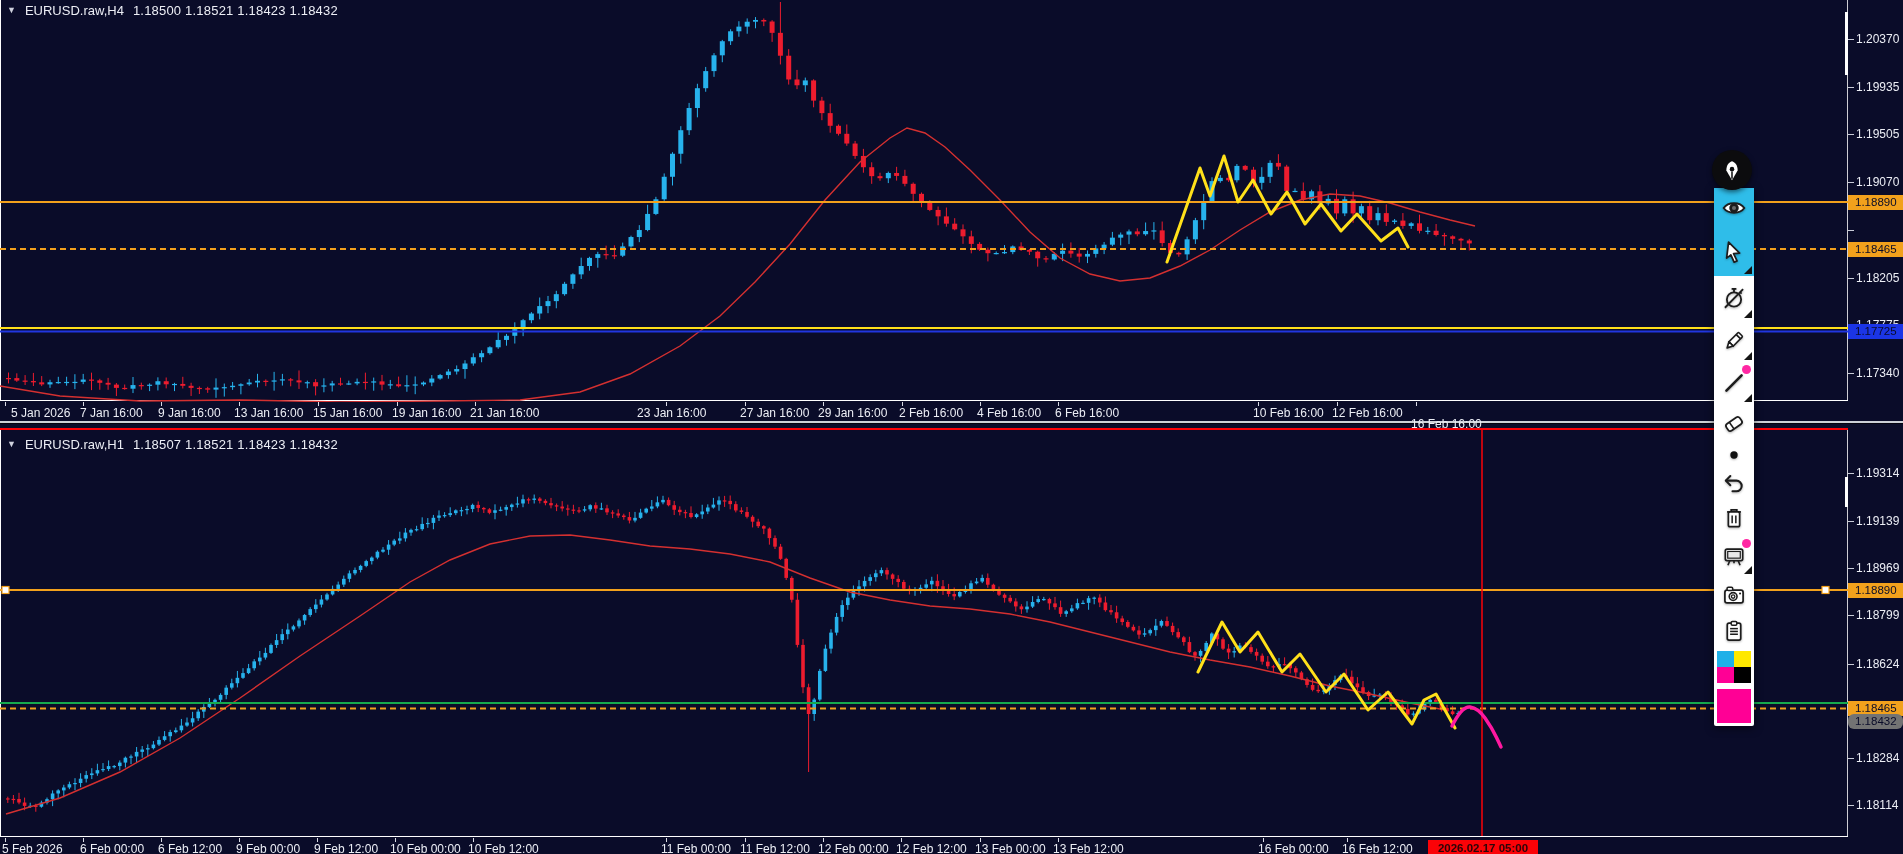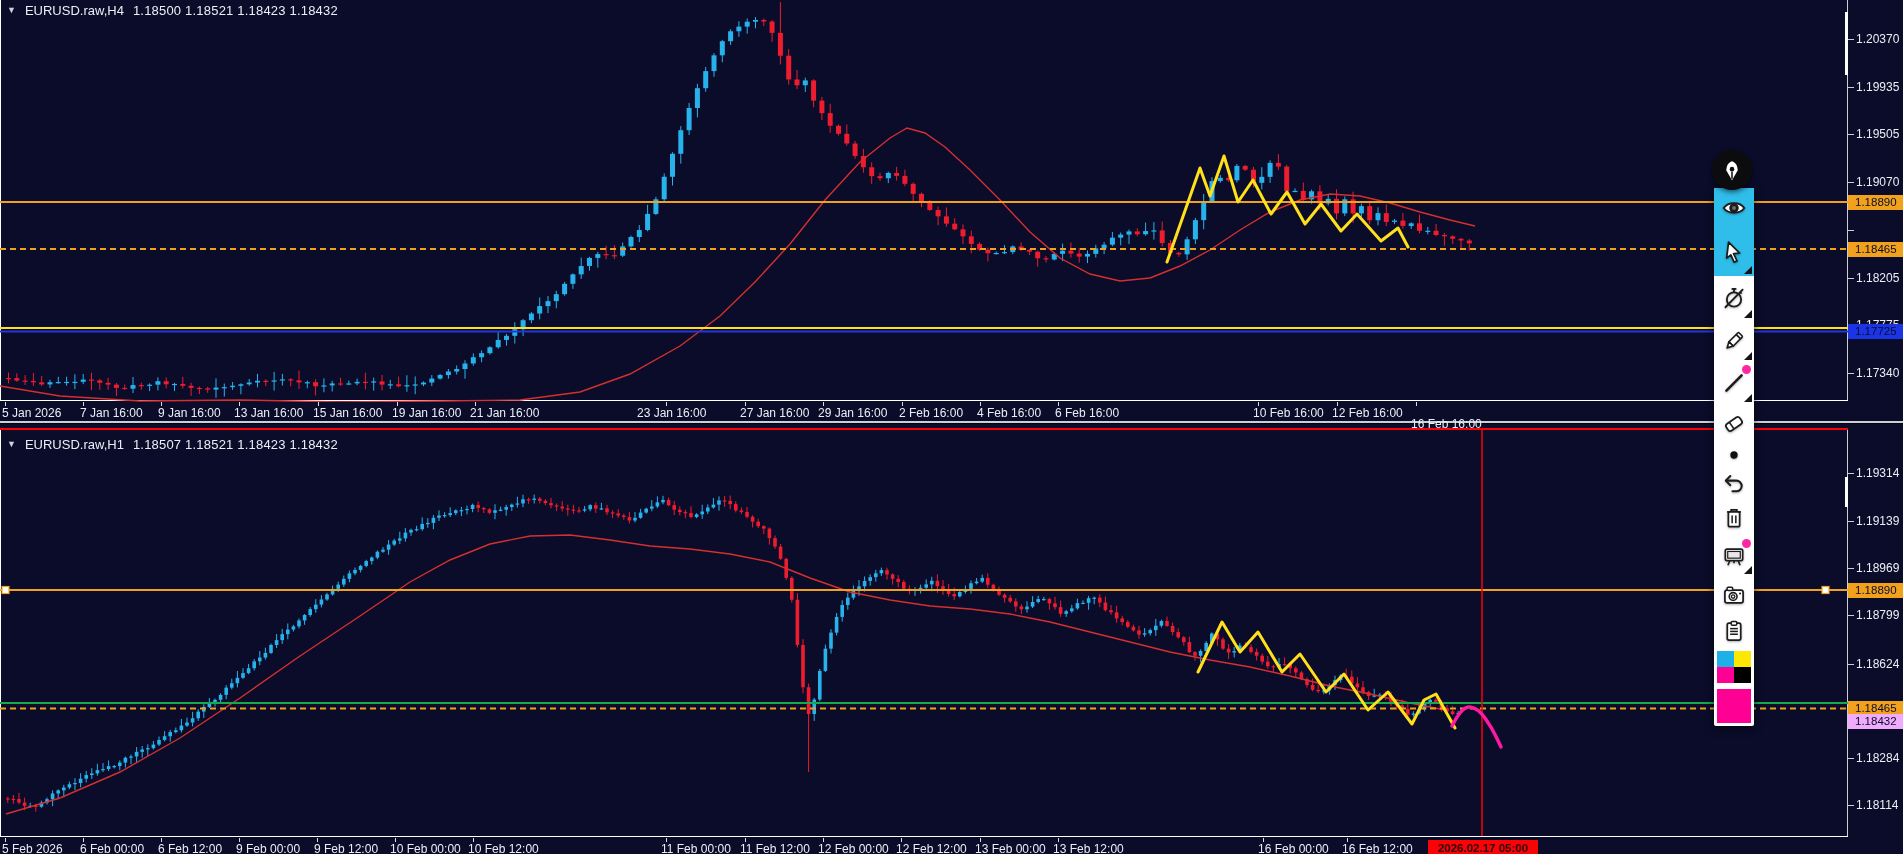--- a/index.html
+++ b/index.html
@@ -407,21 +407,21 @@
       </g>
       <polyline points="0,386 60,396 140,401 240,400 340,402 440,401 520,400 580,392 630,374 680,346 720,316 755,282 790,244 825,200 860,162 890,138 907,128 925,133 945,147 970,170 1000,200 1030,232 1060,258 1090,274 1120,281 1150,278 1180,266 1210,250 1240,230 1270,212 1300,200 1330,194 1360,196 1390,203 1420,212 1450,220 1475,226" fill="none" stroke="#d43030" stroke-width="1.4"></polyline>
       <line x1="0" y1="202" x2="1848" y2="202" stroke="#f2a11c" stroke-width="2"></line>
       <line x1="0" y1="249" x2="1848" y2="249" stroke="#f2a11c" stroke-width="2" stroke-dasharray="6 4"></line>
       <line x1="0" y1="328" x2="1848" y2="328" stroke="#ffe01a" stroke-width="2"></line>
       <line x1="0" y1="331.5" x2="1848" y2="331.5" stroke="#2136e0" stroke-width="2"></line>
       <polyline points="1167,262 1200,168 1210,196 1224,156 1238,202 1253,180 1271,214 1287,192 1305,224 1321,204 1341,231 1357,214 1381,241 1398,228 1408,247" fill="none" stroke="#ffe01a" stroke-width="3" stroke-linejoin="round" stroke-linecap="round"></polyline>
     </svg>
   <div id="tax-h4" class="time-axis" style="top:402px;height:19px">
       <div class="time-tick" style="left: 5px;"></div>
-      <div class="time-label" style="left: 2px;">5 Jan 2026</div>
+      <div class="time-label" style="left: 11px;">5 Jan 2026</div>
       <div class="time-tick" style="left: 83px;"></div>
       <div class="time-label" style="left: 80px;">7 Jan 16:00</div>
       <div class="time-tick" style="left: 161px;"></div>
       <div class="time-label" style="left: 158px;">9 Jan 16:00</div>
       <div class="time-tick" style="left: 239px;"></div>
       <div class="time-label" style="left: 234px;">13 Jan 16:00</div>
       <div class="time-tick" style="left: 318px;"></div>
       <div class="time-label" style="left: 313px;">15 Jan 16:00</div>
       <div class="time-tick" style="left: 397px;"></div>
       <div class="time-label" style="left: 392px;">19 Jan 16:00</div>
@@ -1058,21 +1058,21 @@
       <div class="tick-dash" style="top: 192px;"></div>
       <div class="tick-label" style="top: 192px;">1.18799</div>
       <div class="tick-dash" style="top: 241px;"></div>
       <div class="tick-label" style="top: 241px;">1.18624</div>
       <div class="tick-dash" style="top: 335px;"></div>
       <div class="tick-label" style="top: 335px;">1.18284</div>
       <div class="tick-dash" style="top: 382px;"></div>
       <div class="tick-label" style="top: 382px;">1.18114</div>
       <div class="price-badge" style="top: 160px; background: rgb(242, 161, 28);">1.18890</div>
       <div class="price-badge" style="top: 278px; background: rgb(242, 161, 28);">1.18465</div>
-      <div class="price-badge" style="top: 291px; background: #f0abfc;">1.18432</div>
+      <div class="price-badge" style="top: 291px; background: #737373; border-radius: 6px;">1.18432</div>
     </div>
 
   <div id="pen-fab">
     <svg width="26" height="26" viewBox="0 0 24 24">
       <path d="M12 21.5 L6.8 12.5 C6.8 7.5 9 5.2 12 4 C15 5.2 17.2 7.5 17.2 12.5 Z" fill="#ffffff"></path>
       <circle cx="12" cy="11.2" r="2.1" fill="#0c0c0e"></circle>
       <line x1="12" y1="13.3" x2="12" y2="20" stroke="#0c0c0e" stroke-width="1.4"></line>
     </svg>
   </div>
   <div id="toolbar">

